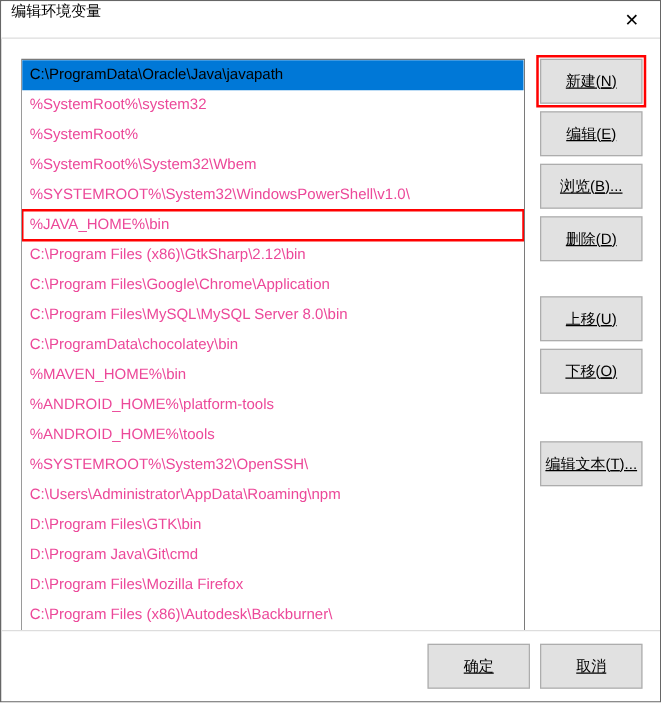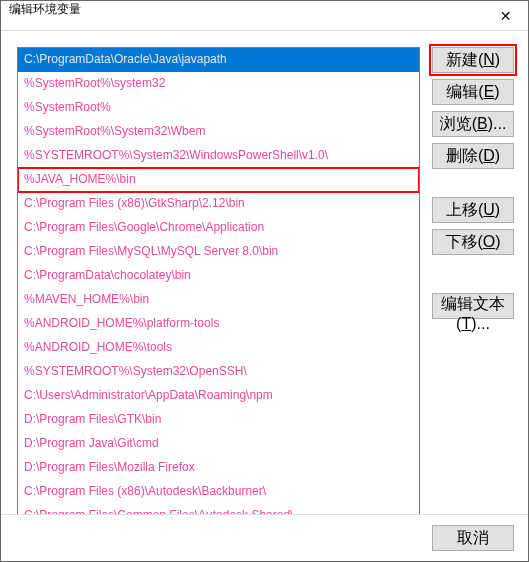--- a/index.html
+++ b/index.html
@@ -60,41 +60,42 @@
       color: #ec4899;
       white-space: nowrap;
       overflow: hidden;
       text-overflow: ellipsis;
       cursor: default;
       line-height: 17px;
       border-bottom: 1px solid transparent;
     }
     .list-item.selected {
       background: #0078d7;
-      color: #e5e5e5;
+      color: #000000;
     }
     .list-item.highlighted {
       outline: 2px solid #ff0000;
       outline-offset: -1px;
     }
     .buttons {
       display: flex;
       flex-direction: column;
       width: 82px;
     }
     .btn {
-      height: 26px;
+      height: 36px;
       border: 1px solid #adadad;
       background: #e1e1e1;
-      font-size: 16px;
+      font-size: 12px;
       font-family: inherit;
       cursor: pointer;
       margin-bottom: 6px;
       text-align: center;
       padding: 0;
+      text-decoration: underline;
     }
     .btn.highlighted {
       outline: 2px solid #ff0000;
       outline-offset: 1px;
     }
     .spacer-sm { height: 22px; }
     .spacer-md { height: 32px; }
     .footer {
       border-top: 1px solid #ddd;
       padding: 10px 14px 10px 0;
@@ -150,15 +151,16 @@
       <button class="btn" id="btn-delete">删除(<u>D</u>)</button>
       <div class="spacer-sm"></div>
       <button class="btn" id="btn-moveup">上移(<u>U</u>)</button>
       <button class="btn" id="btn-movedown">下移(<u>O</u>)</button>
       <div class="spacer-md"></div>
       <button class="btn" id="btn-edittext">编辑文本(<u>T</u>)...</button>
     </div>
   </div>
 
   <div class="footer">
+    <button class="btn">确定</button>
     <button class="btn">取消</button>
   </div>
 </div>
 
 </body></html>

